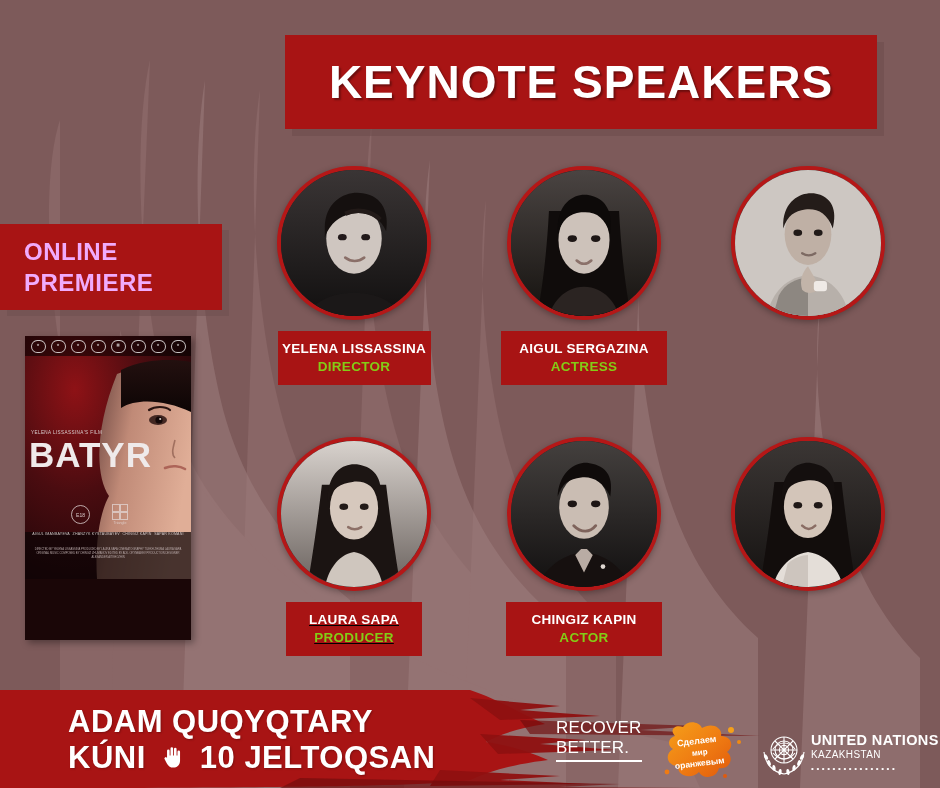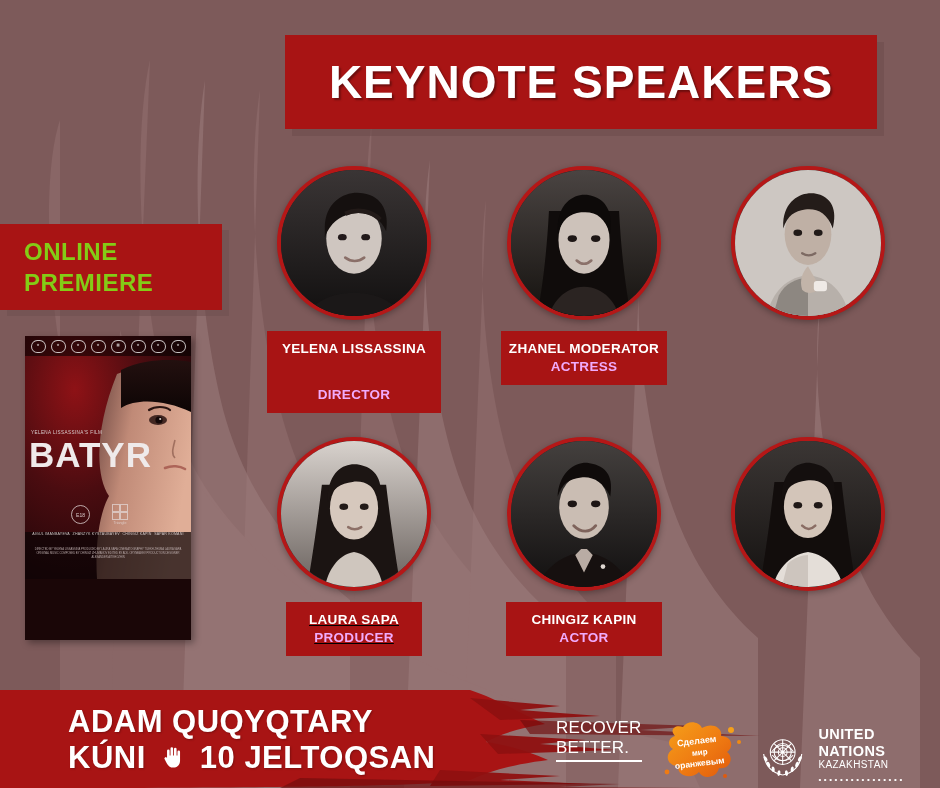--- a/index.html
+++ b/index.html
@@ -32,21 +32,21 @@
     position:absolute;left:7px;top:230px;width:222px;height:86px;
     background:#6d4d4d;opacity:.5;z-index:1;
   }
   .online-banner{
     position:absolute;left:0px;top:224px;width:222px;height:86px;
     background:#a81414;z-index:2;
     display:flex;flex-direction:column;justify-content:center;padding-left:24px;
     box-sizing:border-box;
   }
   .online-banner span{
-    color:#84cc16;font-weight:bold;font-size:24px;line-height:1.3;letter-spacing:.5px;
+    color:#f0abfc;font-weight:bold;font-size:24px;line-height:1.3;letter-spacing:.5px;
   }
 
   
   .film-poster{
     position:absolute;left:25px;top:336px;width:166px;height:304px;z-index:3;
     box-shadow:3px 3px 7px rgba(0,0,0,.35);overflow:hidden;background:#1a0607;
   }
   .poster-bg{position:absolute;inset:0;}
   .laurel-row{
     position:absolute;left:0;top:0;width:100%;height:20px;
@@ -102,21 +102,21 @@
   .avatar-wrap svg{display:block;width:100%;height:100%;}
   .name-plate{
     position:relative;margin:11px auto 0;background:#a81414;
     padding:9px 10px;box-sizing:border-box;z-index:2;
     display:flex;flex-direction:column;align-items:center;justify-content:center;
   }
   .name-plate .nm{
     color:#fff;font-weight:bold;font-size:13.5px;letter-spacing:.3px;white-space:nowrap;line-height:1.35;
   }
   .name-plate .rl{
-    color:#f0abfc;font-weight:bold;font-size:13.5px;letter-spacing:.3px;white-space:nowrap;line-height:1.35;
+    color:#84cc16;font-weight:bold;font-size:13.5px;letter-spacing:.3px;white-space:nowrap;line-height:1.35;
   }
 
   
   .bottom-zone{position:absolute;left:0;bottom:0;width:940px;height:98px;z-index:4;}
   .bottom-text{
     position:absolute;left:32px;top:14px;z-index:6;color:#fff;font-weight:bold;
     font-size:31px;line-height:1.15;letter-spacing:.5px;
     text-shadow:1px 1px 2px rgba(0,0,0,.25);
     margin-left:36px;
   }
@@ -124,21 +124,21 @@
   .hand-glyph{display:inline-block;width:26px;height:26px;}
 
   .logo-recover{
     position:absolute;left:556px;top:28px;z-index:6;color:#fff;font-weight:normal;
     font-size:17px;line-height:1.15;letter-spacing:.2px;
   }
   .logo-recover .ul{width:86px;height:2px;background:#fff;margin-top:3px;}
 
   .logo-splat{position:absolute;left:655px;top:718px;width:92px;height:66px;z-index:6;}
 
-  .logo-un{position:absolute;left:757px;top:726px;z-index:6;display:flex;align-items:center;gap:10px;}
+  .logo-un{position:absolute;left:757px;top:726px;z-index:6;display:flex;align-items:center;}
   .un-emblem{width:54px;height:54px;}
   .un-text{color:#fff;line-height:1.15;}
   .un-text .l1{font-size:14.5px;font-weight:bold;letter-spacing:.4px;}
   .un-text .l2{font-size:10px;letter-spacing:.4px;}
   .un-dots{margin-top:4px;font-size:8px;letter-spacing:2.6px;color:#fff;}
 </style>
 </head>
 <body>
 
 <div id="poster-root">
@@ -255,21 +255,21 @@
         <rect width="100" height="100" fill="url(#g1)"></rect>
         <path d="M50 84 C 30 84, 20 94, 17 100 L 83 100 C 80 94, 70 84, 50 84 Z" fill="#1b1818"></path>
         <ellipse cx="50" cy="47" rx="19" ry="24" fill="#cfc6c0"></ellipse>
         <path d="M30 40 C 30 20, 46 14, 56 16 C 70 18, 74 30, 72 42 C 68 32, 58 28, 48 30 C 40 32, 34 36, 30 46 Z" fill="#15100f"></path>
         <path d="M44 30 C 52 26, 62 28, 68 34" stroke="#221a18" stroke-width="3" fill="none"></path>
         <ellipse cx="42" cy="46" rx="3" ry="2.2" fill="#22191a"></ellipse>
         <ellipse cx="58" cy="46" rx="3" ry="2.2" fill="#22191a"></ellipse>
         <path d="M44 60 C 48 63, 53 63, 57 60" stroke="#8a6f68" stroke-width="1.8" fill="none" stroke-linecap="round"></path>
       </svg>
     </div>
-    <div class="name-plate" style="width:174px;gap:28px;">
+    <div class="name-plate" style="width:153px;">
       <div class="nm">YELENA LISSASSINA</div>
       <div class="rl">DIRECTOR</div>
     </div>
   </div>
 
   <div class="speaker" style="left:494px;top:166px;">
     <div class="avatar-wrap">
       <svg viewBox="0 0 100 100">
         <defs>
             <linearGradient id="g2" x1="0" y1="0" x2="0" y2="1">
@@ -281,21 +281,21 @@
         <path d="M26 28 C 24 66, 20 88, 18 100 L 82 100 C 80 88, 76 66, 74 28 Z" fill="#100c0b"></path>
         <path d="M50 80 C 36 80, 28 92, 26 100 L 74 100 C 72 92, 64 80, 50 80 Z" fill="#2b2422"></path>
         <ellipse cx="50" cy="48" rx="17.5" ry="23" fill="#cdc2ba"></ellipse>
         <path d="M32 40 C 32 22, 44 16, 52 17 C 66 19, 70 30, 68 44 C 64 32, 58 28, 48 29 C 40 30, 35 34, 32 44 Z" fill="#0d0a09"></path>
         <ellipse cx="42" cy="47" rx="3.2" ry="2.3" fill="#1d1615"></ellipse>
         <ellipse cx="58" cy="47" rx="3.2" ry="2.3" fill="#1d1615"></ellipse>
         <path d="M45 62 C 48 65, 52 65, 55 62" stroke="#8b716a" stroke-width="1.8" fill="none" stroke-linecap="round"></path>
       </svg>
     </div>
     <div class="name-plate" style="width:166px;">
-      <div class="nm">ZHANEL MODERATOR</div>
+      <div class="nm">AIGUL SERGAZINA</div>
       <div class="rl">ACTRESS</div>
     </div>
   </div>
 
   <div class="speaker" style="left:718px;top:166px;">
     <div class="avatar-wrap">
       <svg viewBox="0 0 100 100">
         <rect width="100" height="100" fill="#cdc7c2"></rect>
         <path d="M50 72 C 32 74, 24 88, 22 100 L 78 100 C 76 88, 68 74, 50 72 Z" fill="#b7b0aa"></path>
         <path d="M30 86 C 34 78, 42 74, 50 74 L 50 100 L 26 100 Z" fill="#8d8781"></path>

